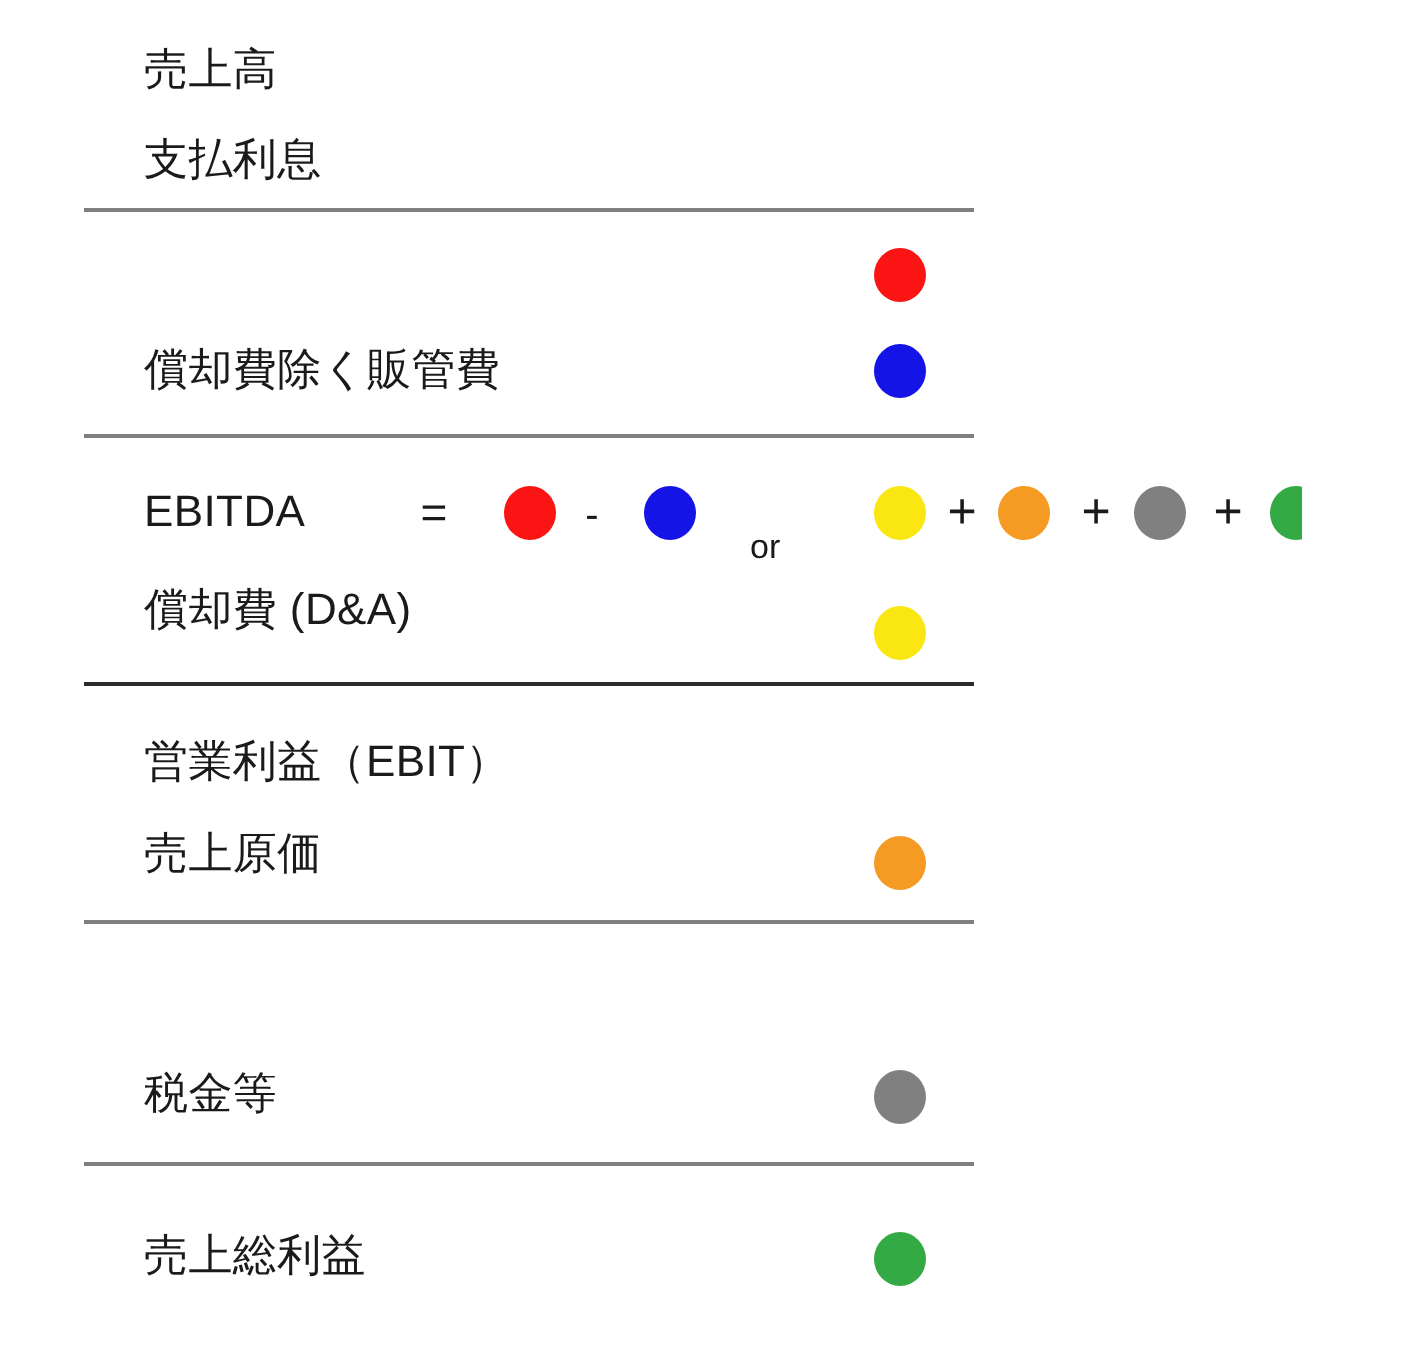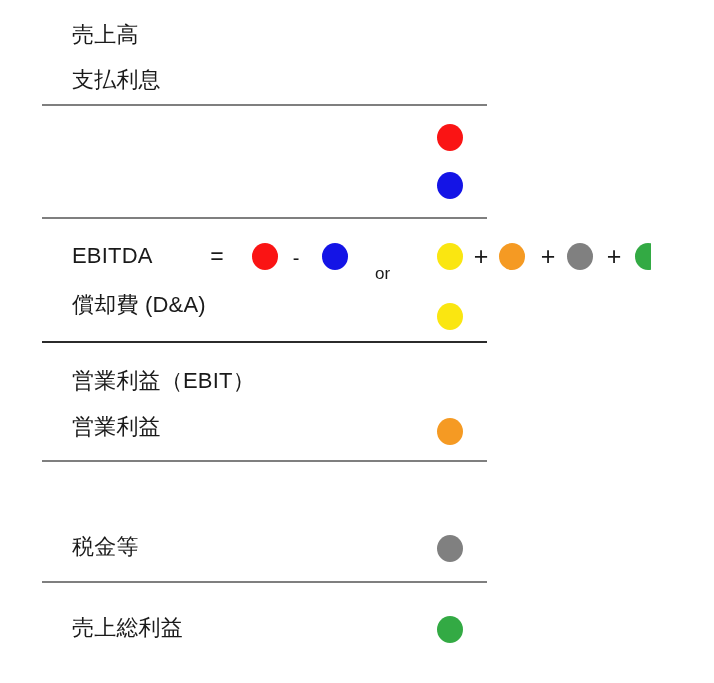--- a/index.html
+++ b/index.html
@@ -82,24 +82,25 @@
     white-space: nowrap;
   }
 </style>
 </head>
 <body>
 
 <div id="sheet">
 
   <div class="row-label" style="top:22px">売上高</div>
   <div class="row-label" style="top:67px">支払利息</div>
+  <div class="row-label" style="top:172px">償却費除く販管費</div>
   <div class="row-label" style="top:243px">EBITDA</div>
   <div class="row-label" style="top:292px">償却費 (D&amp;A)</div>
   <div class="row-label" style="top:368px">営業利益（EBIT）</div>
-  <div class="row-label" style="top:414px">営業利益</div>
+  <div class="row-label" style="top:414px">売上原価</div>
   <div class="row-label" style="top:534px">税金等</div>
   <div class="row-label" style="top:615px">売上総利益</div>
 
   <div class="divider" style="top:104px"></div>
   <div class="divider" style="top:217px"></div>
   <div class="divider dark" style="top:341px"></div>
   <div class="divider" style="top:460px"></div>
   <div class="divider" style="top:581px"></div>
 
   <div class="dot" style="top:124px; left:437px; background:#fa1414"></div>

